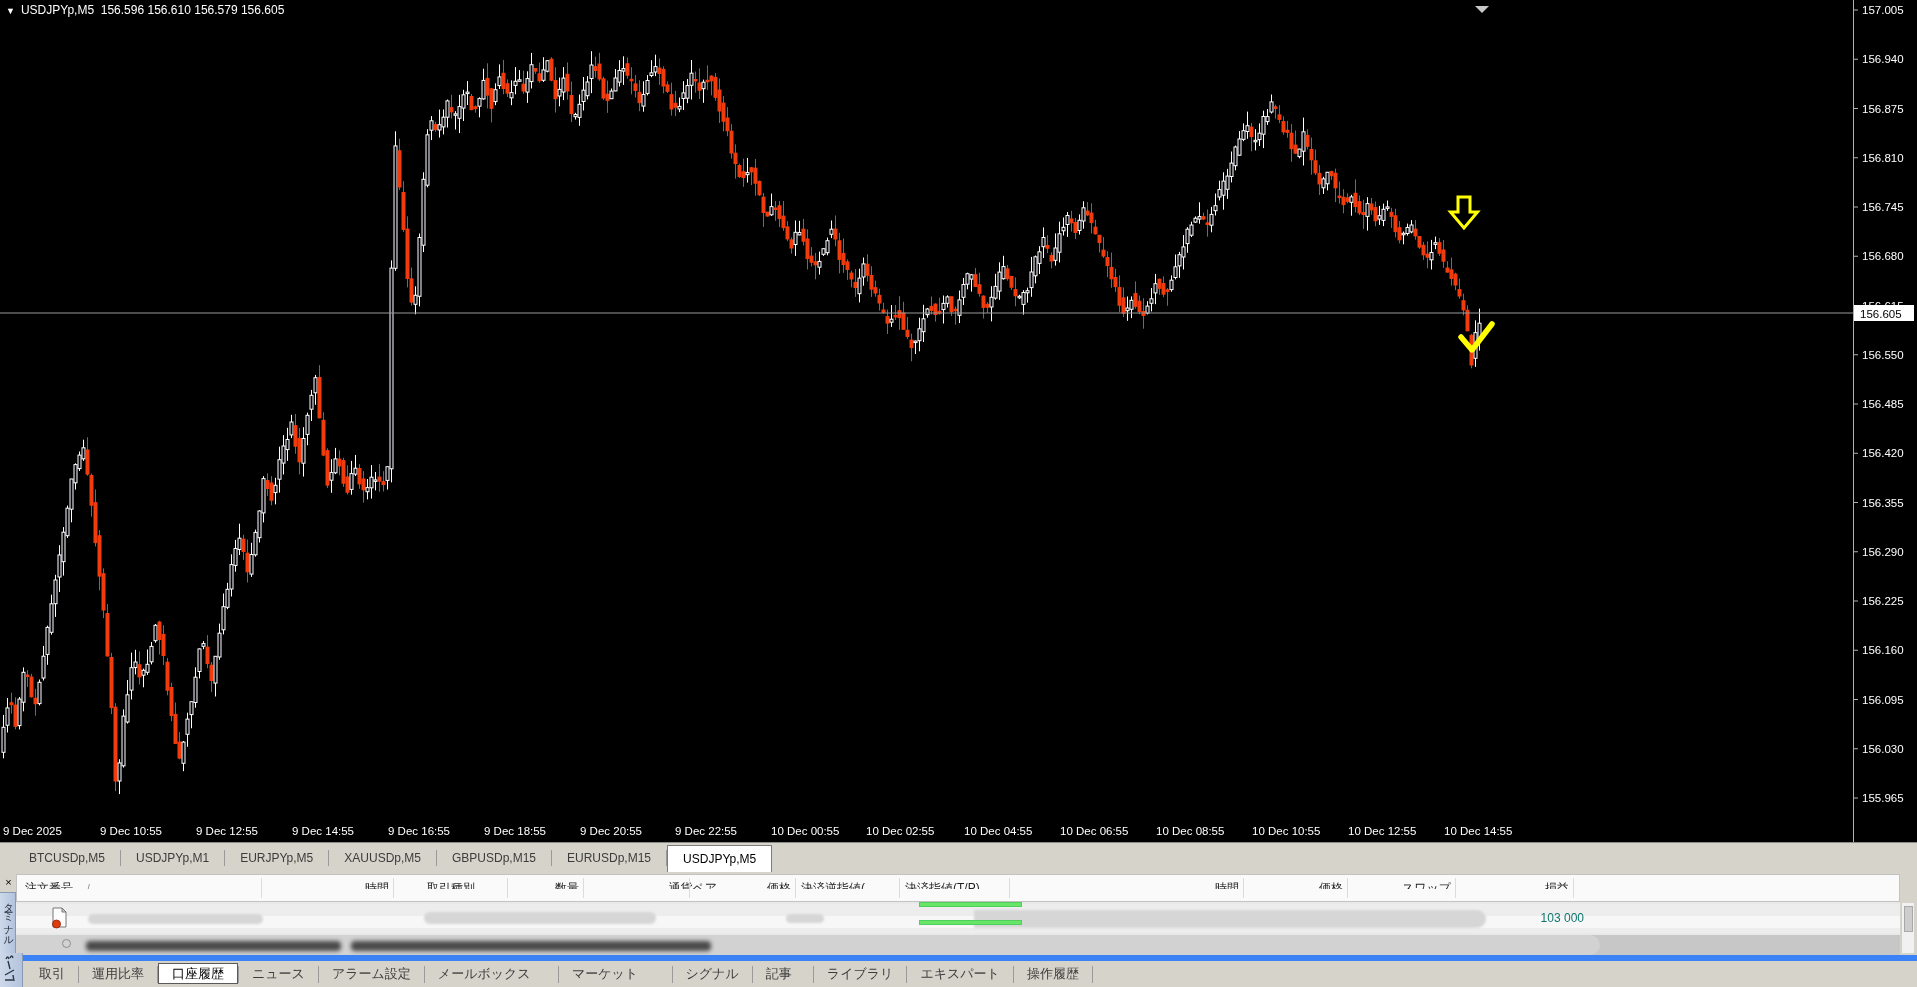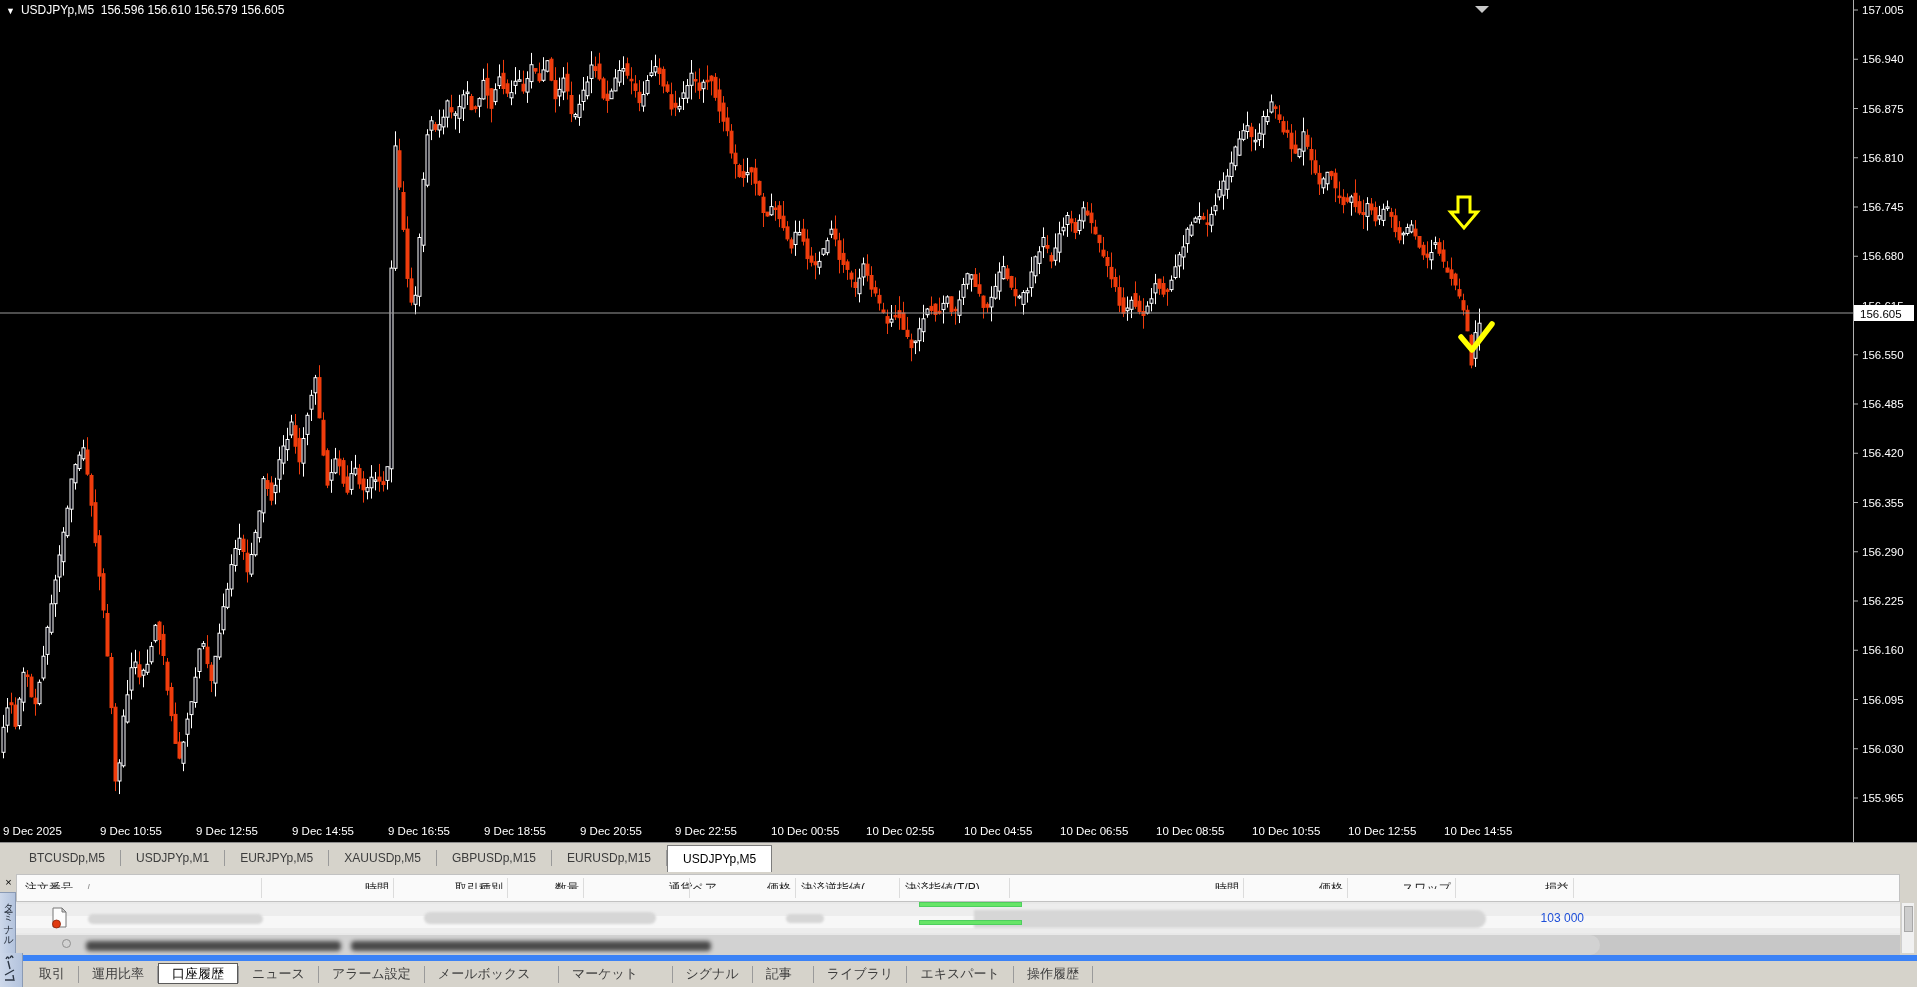--- a/index.html
+++ b/index.html
@@ -22,21 +22,21 @@
   #hist-header{position:absolute;left:16px;top:2px;width:1884px;height:28px;background:#fafafa;border:1px solid #c2c2c2;}
   .hcol{position:absolute;top:0;height:14px;line-height:26px;font-size:12px;color:#1d1d1d;white-space:nowrap;overflow:hidden;padding:0 4px;}
   .hsep{position:absolute;top:3px;height:20px;width:1px;background:#dcdcdc;}
   #sort-mark{color:#8a8a8a;font-size:10px;margin-left:14px;}
   #hist-rows{position:absolute;left:16px;top:30px;width:1884px;height:53px;background:#e9e9e9;overflow:hidden;}
   #row1{position:absolute;left:0;top:2px;width:1884px;height:29px;background:#ededed;}
   #row1-band{position:absolute;left:0;top:12px;width:1884px;height:12px;background:#f7f7f7;}
   .blurbar{position:absolute;border-radius:6px;background:#d6d6d6;filter:blur(1px);}
   .green-bar{position:absolute;background:#67e567;border:1px solid #4ecf5e;}
   #order-icon{position:absolute;left:36px;top:3px;}
-  #profit-val{position:absolute;left:1452px;top:0;width:116px;height:29px;line-height:29px;text-align:right;font-size:12px;color:#1d4ed8;}
+  #profit-val{position:absolute;left:1452px;top:0;width:116px;height:29px;line-height:29px;text-align:right;font-size:12px;color:#0f766e;}
   #row2{position:absolute;left:0;top:33px;width:1884px;height:20px;background:#c7c7c7;}
   #row2-light{position:absolute;left:0;top:0;width:1584px;height:20px;border-radius:0 10px 10px 0;background:#d2d2d2;}
   .darkblur{position:absolute;background:#4a4a4a;border-radius:4px;filter:blur(2px);}
   #circle-icon{position:absolute;left:46px;top:37px;width:9px;height:9px;border:1.5px solid #8f8f8f;border-radius:50%;}
   #vscroll{position:absolute;left:1901px;top:31px;width:13px;height:50px;background:#f1f1f1;border-left:1px solid #cfcfcf;}
   #vscroll .thumb{position:absolute;left:2px;top:3px;width:9px;height:26px;background:#cdcdcd;border:1px solid #a8a8a8;}
   
   #bottom-bar{position:absolute;left:0;top:955px;width:1917px;height:32px;background:#d6d3cb;border-top:6px solid #3b82f6;display:flex;align-items:stretch;padding-left:26px;}
   .btab{display:flex;align-items:center;padding:0 13px;font-size:13px;color:#3c3c3c;position:relative;cursor:default;}
   .btab.active{background:#fff;border:1px solid #5a5a5a;color:#000;margin:2px 0 3px 0;}
@@ -873,21 +873,21 @@
     <div id="term-close">×</div>
     <div id="side-tab">
         <span>ターミナル</span>
       </div>
 
     <div id="hist-header">
         <div class="hcol" style="left: 4px; width: 240px; text-align: left;">注文番号<span id="sort-mark">/</span></div>
         <div class="hsep" style="left: 244px;"></div>
         <div class="hcol" style="left: 246px; width: 130px; text-align: right;">時間</div>
         <div class="hsep" style="left: 376px;"></div>
-        <div class="hcol" style="left: 378px; width: 112px; text-align: right; text-decoration: underline;">取引種別</div>
+        <div class="hcol" style="left: 378px; width: 112px; text-align: center; text-decoration: underline;">取引種別</div>
         <div class="hsep" style="left: 490px;"></div>
         <div class="hcol" style="left: 492px; width: 74px; text-align: right;">数量</div>
         <div class="hsep" style="left: 566px;"></div>
         <div class="hcol" style="left: 600px; width: 104px; text-align: right;">通貨ペア</div>
         <div class="hsep" style="left: 672px;"></div>
         <div class="hcol" style="left: 674px; width: 104px; text-align: right;">価格</div>
         <div class="hsep" style="left: 778px;"></div>
         <div class="hcol" style="left: 780px; width: 102px; text-align: left;">決済逆指値(...</div>
         <div class="hsep" style="left: 882px;"></div>
         <div class="hcol" style="left: 884px; width: 108px; text-align: left;">決済指値(T/P)</div>

